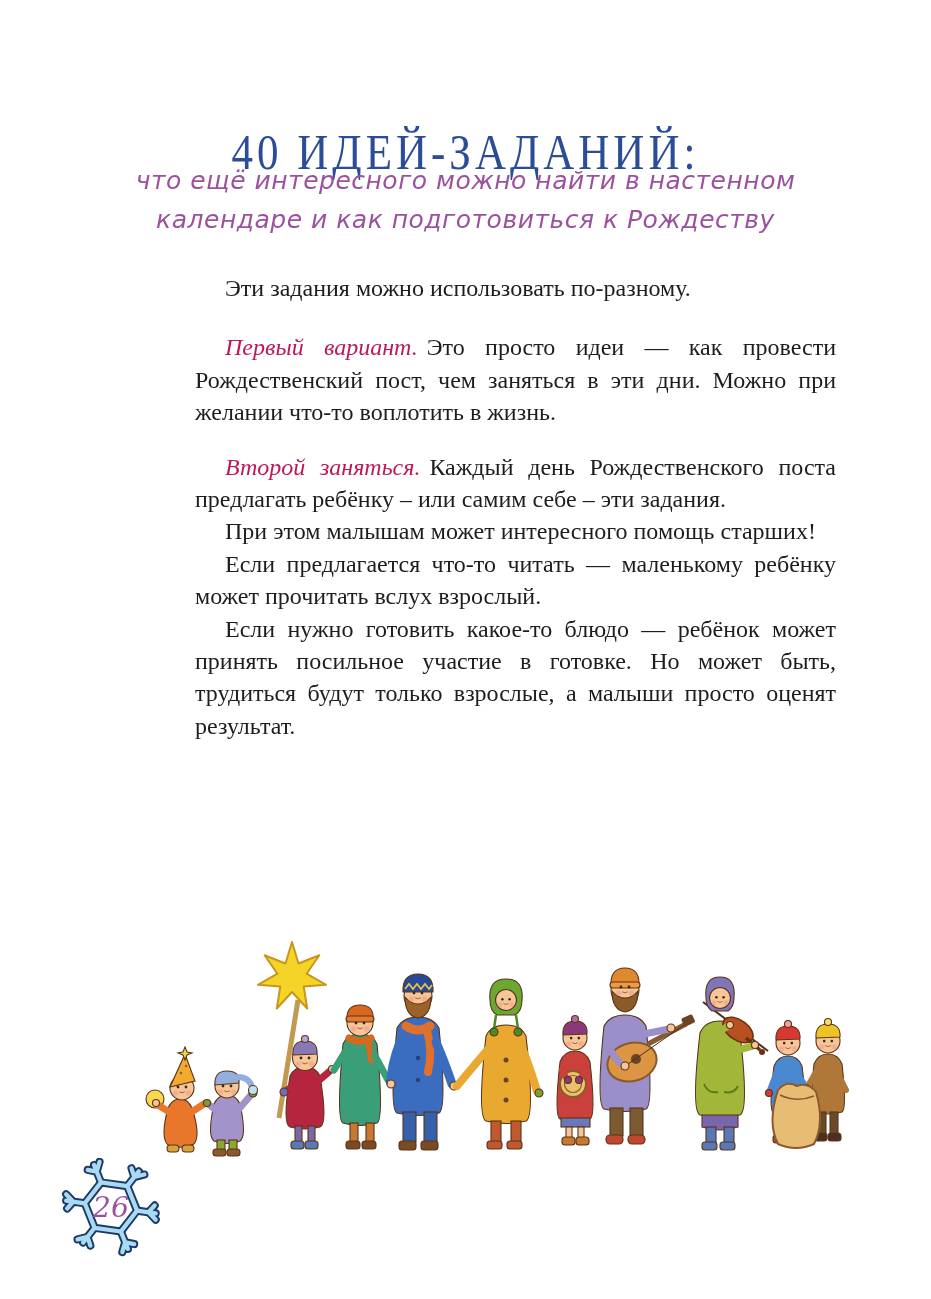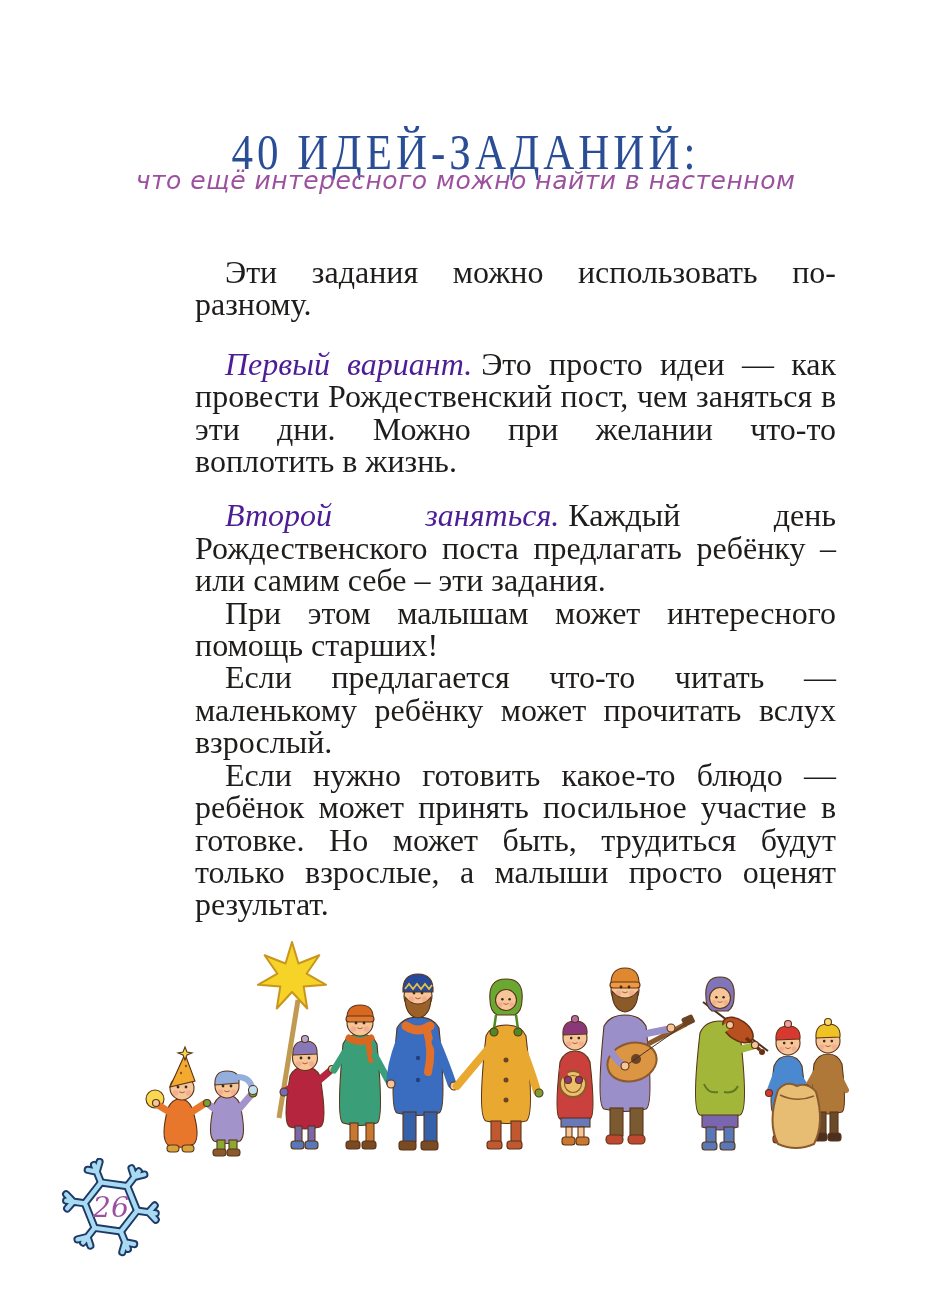--- a/index.html
+++ b/index.html
@@ -12,43 +12,44 @@
     font-family:"Liberation Serif", serif;font-size:43px;font-weight:500;
     letter-spacing:4px;color:#2b4d96;
     transform:scaleY(1.18);transform-origin:50% 0;
   }
   .subtitle{
     position:absolute;top:161px;left:0;width:931px;text-align:center;
     font-family:"DejaVu Sans", sans-serif;font-style:italic;font-weight:500;
     font-size:25px;line-height:39px;color:#9c519e;letter-spacing:.5px;
   }
   .text-block{
-    position:absolute;left:195px;top:256px;width:641px;
-    font-size:32px;line-height:32.4px;color:#1f1d1b;text-align:justify;
+    position:absolute;left:195px;top:272px;width:641px;
+    font-size:24px;line-height:32.4px;color:#1f1d1b;text-align:justify;
   }
   .para{margin:0;text-indent:30px;}
   .gap-lg{margin-bottom:27px;}
   .gap-md{margin-bottom:22px;}
-  .vlabel{font-style:italic;color:#4c1d95;margin-right:9px;}
+  .vlabel{font-style:italic;color:#be185d;margin-right:9px;}
   .illustration{position:absolute;left:128px;top:938px;width:760px;height:222px;}
   .pagenum-flake{position:absolute;left:58px;top:1158px;width:114px;height:102px;}
   .sf-dark{fill:none;stroke:#1d3a66;stroke-width:8;stroke-linecap:round;stroke-linejoin:round;}
   .sf-light{fill:none;stroke:#a8daf2;stroke-width:4.2;stroke-linecap:round;stroke-linejoin:round;}
   .pagenum-text{
     font-family:"DejaVu Serif", serif;font-style:italic;font-size:28px;fill:#9b4f9e;
   }
   svg .outl{stroke:#5a3418;stroke-width:1.1;}
 </style>
 </head>
 <body>
 
 <h1 class="page-title">40 ИДЕЙ-ЗАДАНИЙ:</h1>
 
 <div class="subtitle">
   <div>что ещё интересного можно найти в настенном</div>
+  <div>календаре и как подготовиться к Рождеству</div>
 </div>
 
 <main class="text-block">
   <p class="para gap-lg">Эти задания можно использовать по-разному.</p>
 
   <p class="para gap-md"><span class="vlabel">Первый вариант.</span><span>Это просто идеи — как провести Рождественский пост, чем заняться в эти дни. Можно при желании что-то воплотить в жизнь.</span></p>
 
   <p class="para"><span class="vlabel">Второй заняться.</span><span>Каждый день Рождественского поста предлагать ребёнку – или самим себе – эти задания.</span></p>
 
   <p class="para">При этом малышам может интересного помощь старших!</p>

